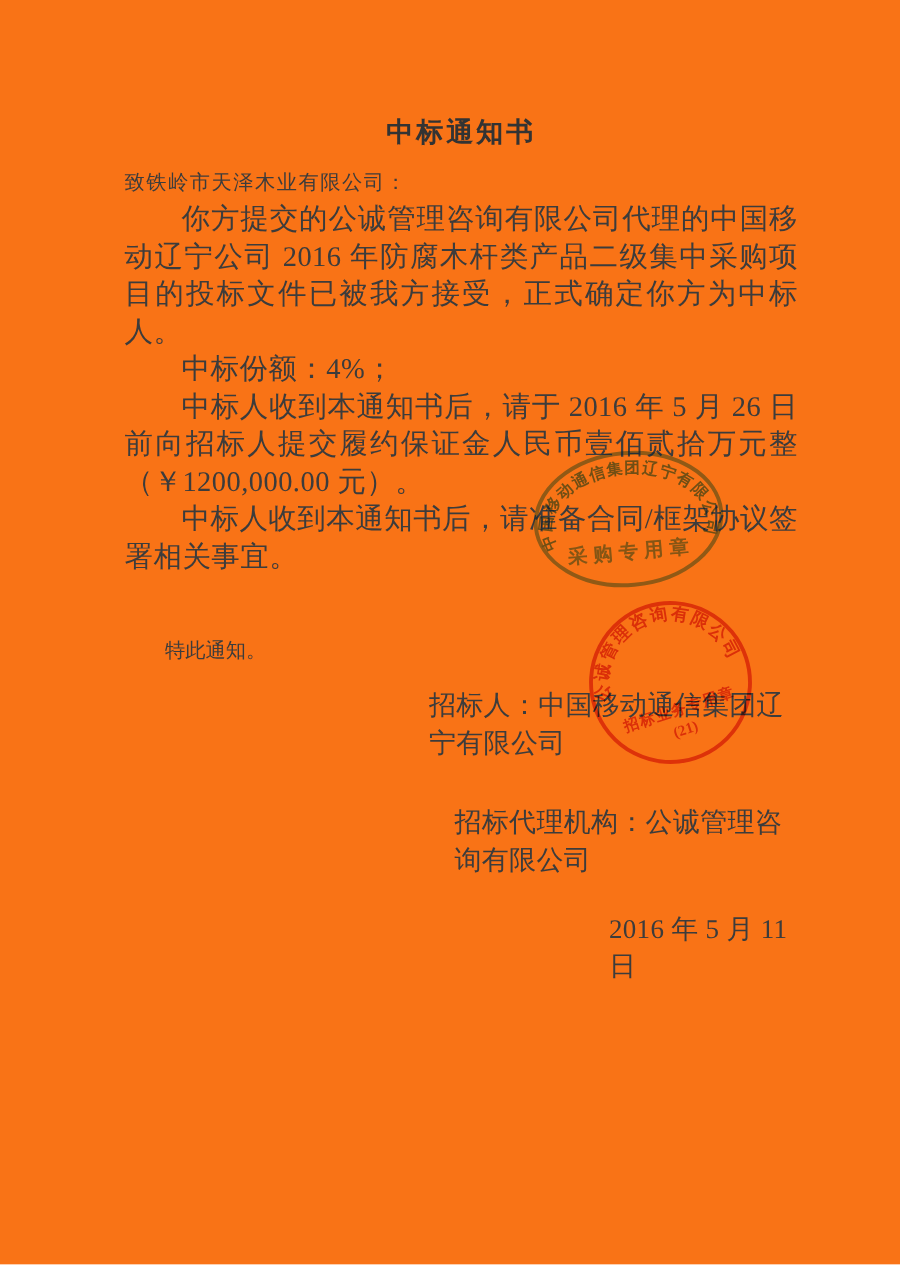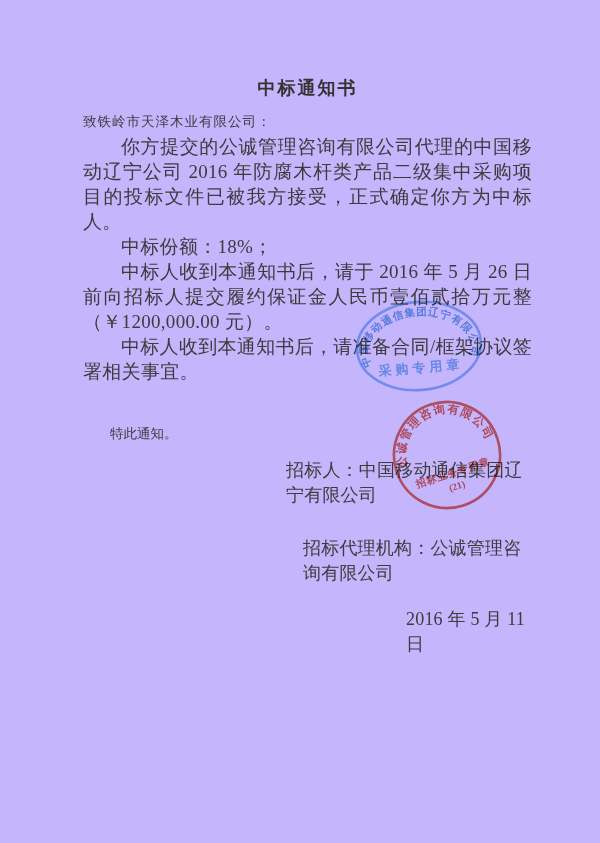--- a/index.html
+++ b/index.html
@@ -4,21 +4,21 @@
 <style>
   html, body {
     margin: 0;
     padding: 0;
     background: #ffffff;
   }
   .page {
     position: relative;
     width: 600px;
     height: 843px;
-    background: #c4b5fd;
+    background: #f97316;
     overflow: hidden;
     font-family: "Liberation Serif", "DejaVu Serif", serif;
     color: #3c3c3c;
   }
   .text-block {
     position: absolute;
     left: 83px;
     top: 0;
     width: 449px;
   }
@@ -82,21 +82,21 @@
 </style>
 </head>
 <body>
 
 <div class="page">
 
   <div class="text-block">
     <h1 class="doc-title">中标通知书</h1>
     <p class="salutation">致铁岭市天泽木业有限公司：</p>
     <p class="para">你方提交的公诚管理咨询有限公司代理的中国移动辽宁公司 2016 年防腐木杆类产品二级集中采购项目的投标文件已被我方接受，正式确定你方为中标人。</p>
-    <p class="para">中标份额：18%；</p>
+    <p class="para">中标份额：4%；</p>
     <p class="para">中标人收到本通知书后，请于 2016 年 5 月 26 日前向招标人提交履约保证金人民币壹佰贰拾万元整（￥1200,000.00 元）。</p>
     <p class="para">中标人收到本通知书后，请准备合同/框架协议签署相关事宜。</p>
     <p class="closing">特此通知。</p>
     <p class="sig-line sig-tenderer">招标人：中国移动通信集团辽宁有限公司</p>
     <p class="sig-line sig-agency">招标代理机构：公诚管理咨询有限公司</p>
     <p class="sig-line sig-date">2016 年 5 月 11 日</p>
   </div>
 
   <svg class="stamp stamp-blue" viewBox="0 0 134 100" xmlns="http://www.w3.org/2000/svg">
     <g transform="rotate(-5 67 50)">

